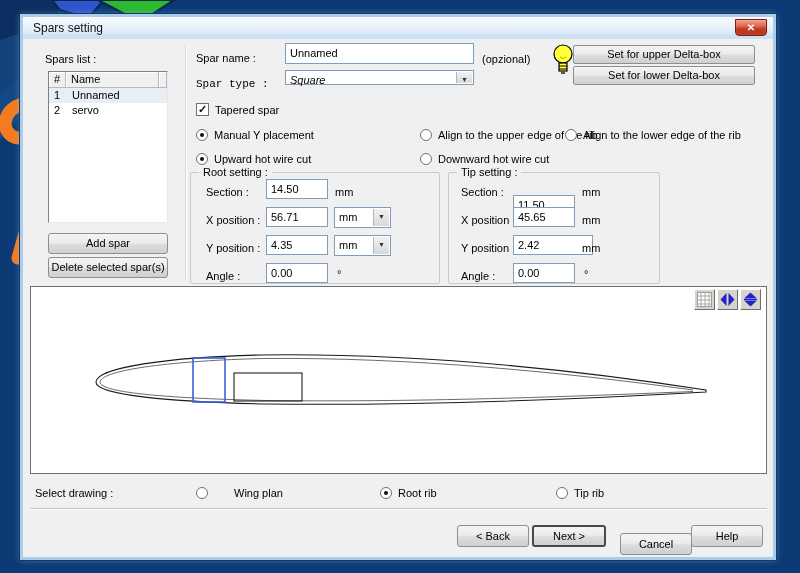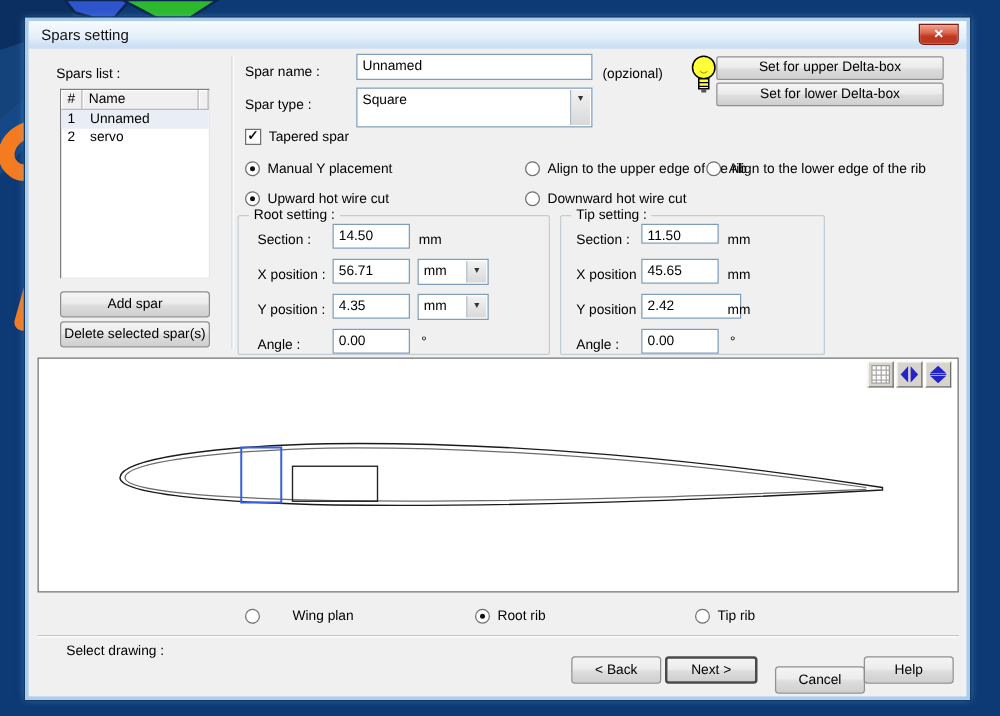--- a/index.html
+++ b/index.html
@@ -135,22 +135,22 @@
       <path d="M 9 14 q 3 3 6 0" fill="none" stroke="#c9a400" stroke-width="1"></path>
       <rect x="8" y="20" width="8" height="8" fill="#ffff3a" stroke="#000" stroke-width="1.2"></rect>
       <line x1="8" y1="23" x2="16" y2="23" stroke="#000" stroke-width="1"></line>
       <line x1="8" y1="26" x2="16" y2="26" stroke="#000" stroke-width="1"></line>
       <rect x="10" y="28" width="4" height="3" fill="#555"></rect>
     </svg>
 
     <div class="btn btn-flat" style="left:550px; top:6px; width:182px; height:19px; line-height:17px;">Set for upper Delta-box</div>
     <div class="btn btn-flat" style="left:550px; top:27px; width:182px; height:19px; line-height:17px;">Set for lower Delta-box</div>
 
-    <span class="lbl" style="left:173px; top:39px;">Spar type :</span>
-    <div class="combo" style="left:262px; top:31px; width:189px; height:32px;">
+    <span class="lbl" style="left:173px; top:39px;font-family:Liberation Mono, monospace;">Spar type :</span>
+    <div class="combo" style="left:262px; top:31px; width:189px; height:15px;font-style:italic;">
       <span class="cval">Square</span>
       <span class="carrow">▼</span>
     </div>
 
     <div class="chk" style="left:173px; top:64px;">✓</div>
     <span class="lbl" style="left:192px; top:65px;">Tapered spar</span>
 
     <div class="radio on" style="left:173px; top:90px;"></div>
     <span class="lbl" style="left:191px; top:90px;">Manual Y placement</span>
     <div class="radio" style="left:397px; top:90px;"></div>
@@ -184,21 +184,21 @@
       </div>
 
       <span class="g-lbl" style="left:15px; top:97px;">Angle :</span>
       <div class="tinput" style="left:75px; top:90px; width:62px; height:20px;">0.00</div>
       <span class="g-lbl" style="left:146px; top:95px;">°</span>
     </div>
 
     <div class="group" style="left:425px; top:133px; width:212px; height:112px;">
       <span class="group-title">Tip setting :</span>
       <span class="g-lbl" style="left:12px; top:13px;">Section :</span>
-      <div class="tinput" style="left:64px; top:6px; width:62px; height:16px;">11.50</div>
+      <div class="tinput" style="left:64px; top:22px; width:62px; height:16px;text-decoration:underline;">11.50</div>
       <span class="g-lbl" style="left:133px; top:13px;">mm</span>
 
       <span class="g-lbl" style="left:12px; top:41px;">X position :</span>
       <div class="tinput" style="left:64px; top:34px; width:62px; height:20px;">45.65</div>
       <span class="g-lbl" style="left:133px; top:41px;">mm</span>
 
       <span class="g-lbl" style="left:12px; top:69px;">Y position :</span>
       <div class="tinput" style="left:64px; top:62px; width:80px; height:20px;">2.42</div>
       <span class="g-lbl" style="left:133px; top:69px;">mm</span>
 
@@ -234,21 +234,21 @@
         <path d="M675,103 C540,82 380,66 230,68 C140,70 66,80 65,95 C64,108 140,115 235,117 C400,119 570,111 675,105 Z" fill="none" stroke="#1a1a1a" stroke-width="1.1"></path>
 
         <path d="M662,103 C535,85.5 380,70 232,71.5 C146,73.5 70,82.5 69,95 C68.5,106 142,111.5 236,113.5 C398,115.5 565,108.5 662,104.5" fill="none" stroke="#6b6b6b" stroke-width="1"></path>
 
         <rect x="162" y="71" width="32" height="44" fill="none" stroke="#3a5fe0" stroke-width="1.6"></rect>
 
         <rect x="203" y="86" width="68" height="28" fill="none" stroke="#222" stroke-width="1.1"></rect>
       </svg>
     </div>
 
-    <span class="lbl" style="left:30px; top:448px;margin-top:28px;">Select drawing :</span>
+    <span class="lbl" style="left:12px; top:448px;">Select drawing :</span>
     <div class="radio" style="left:173px; top:448px;"></div>
     <span class="lbl" style="left:191px; top:448px;margin-left:20px;">Wing plan</span>
     <div class="radio on" style="left:357px; top:448px;"></div>
     <span class="lbl" style="left:375px; top:448px;">Root rib</span>
     <div class="radio" style="left:533px; top:448px;"></div>
     <span class="lbl" style="left:551px; top:448px;">Tip rib</span>
 
     <div class="footer-sep"></div>
 
     <div class="btn" style="left:434px; top:486px; width:72px; height:22px; line-height:20px;">&lt; Back</div>

